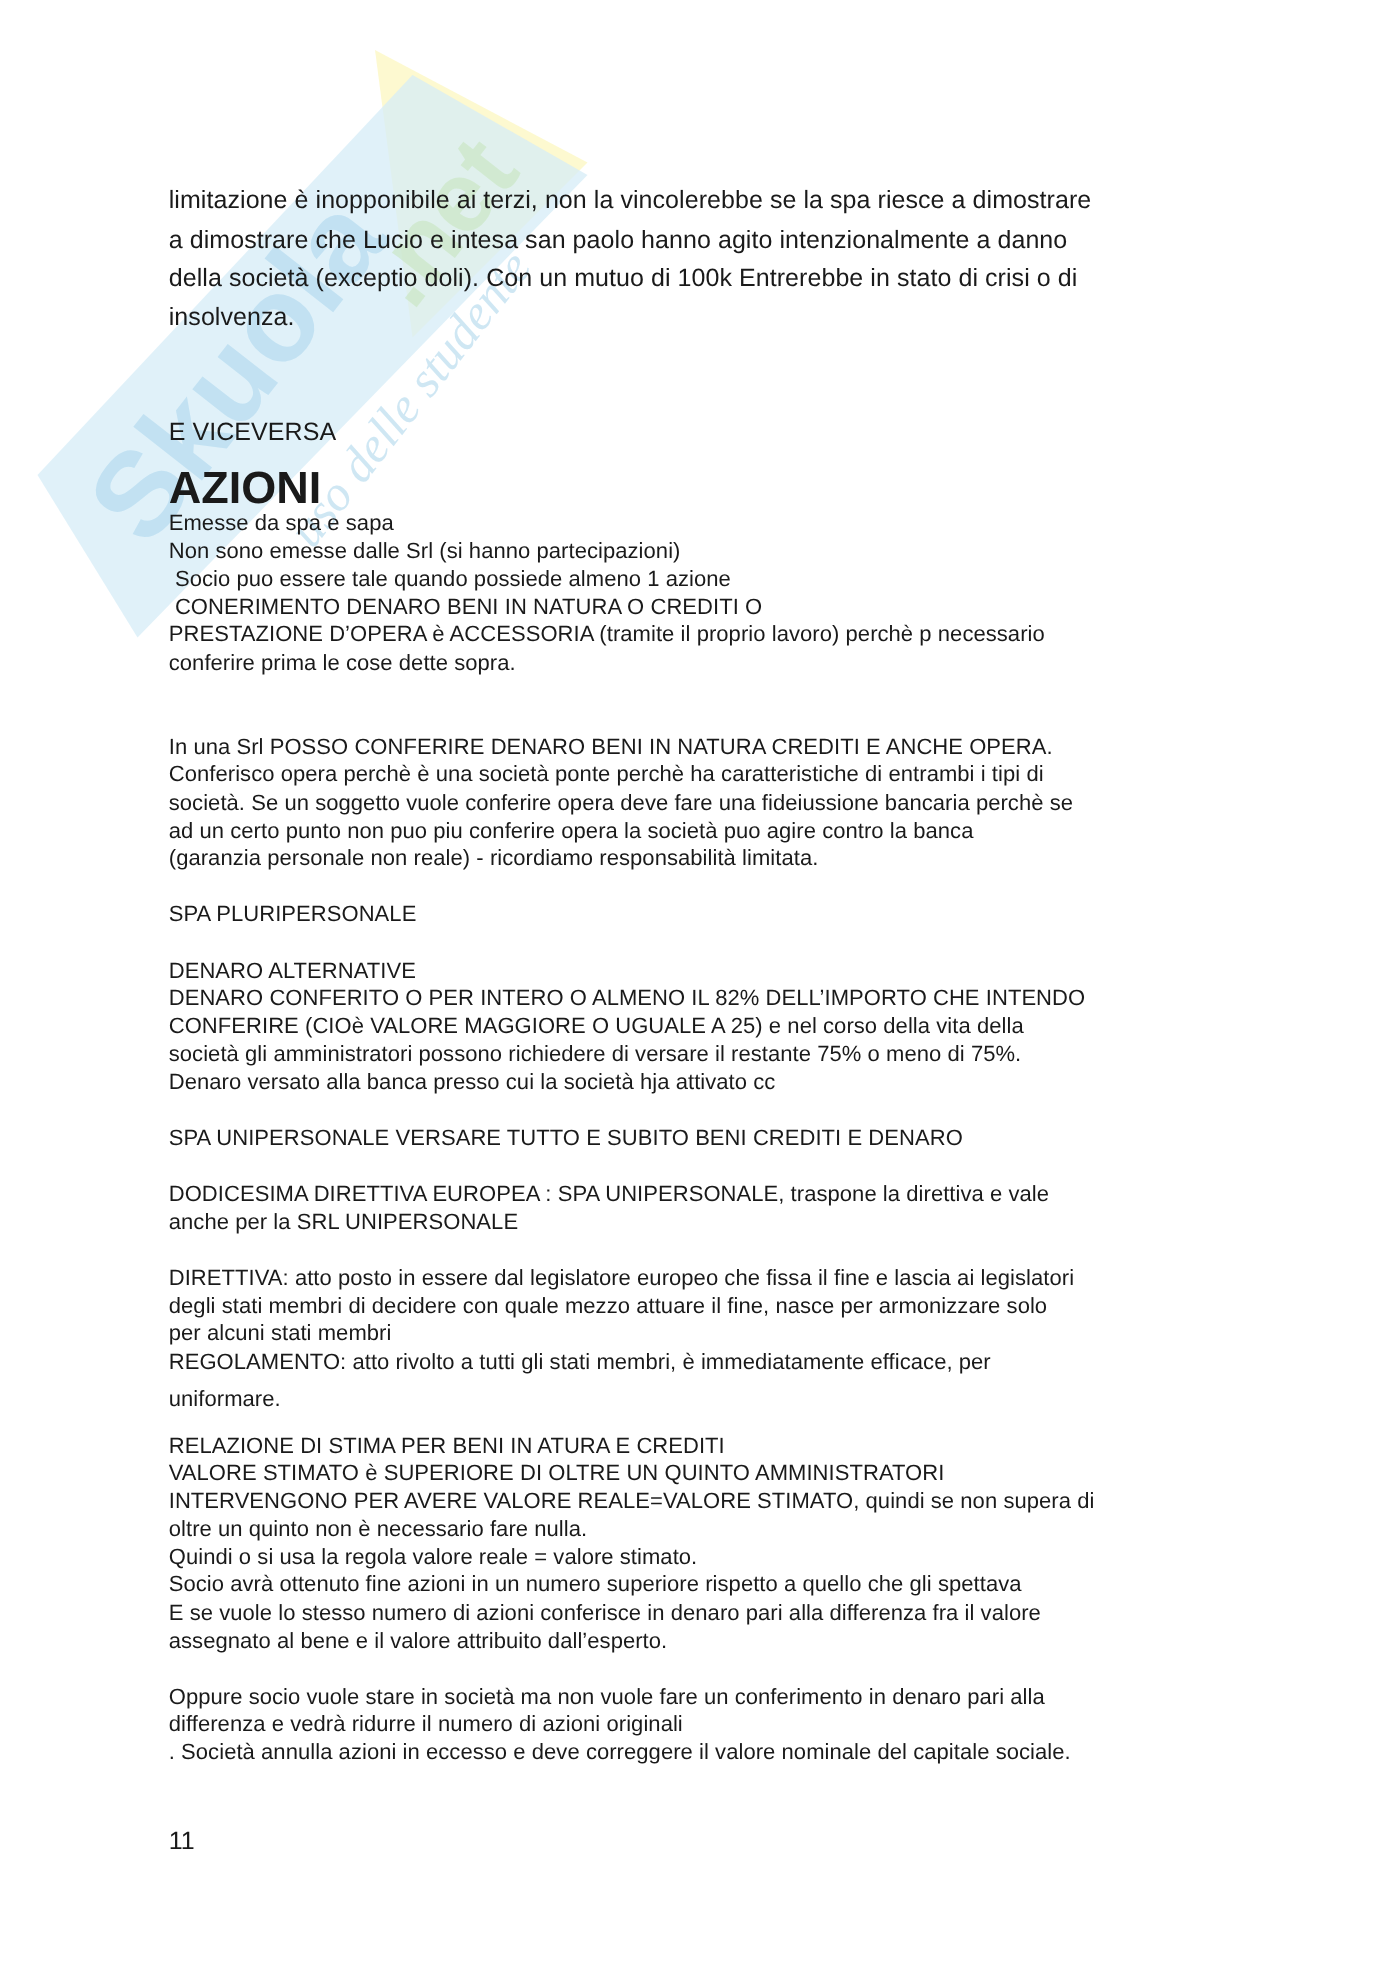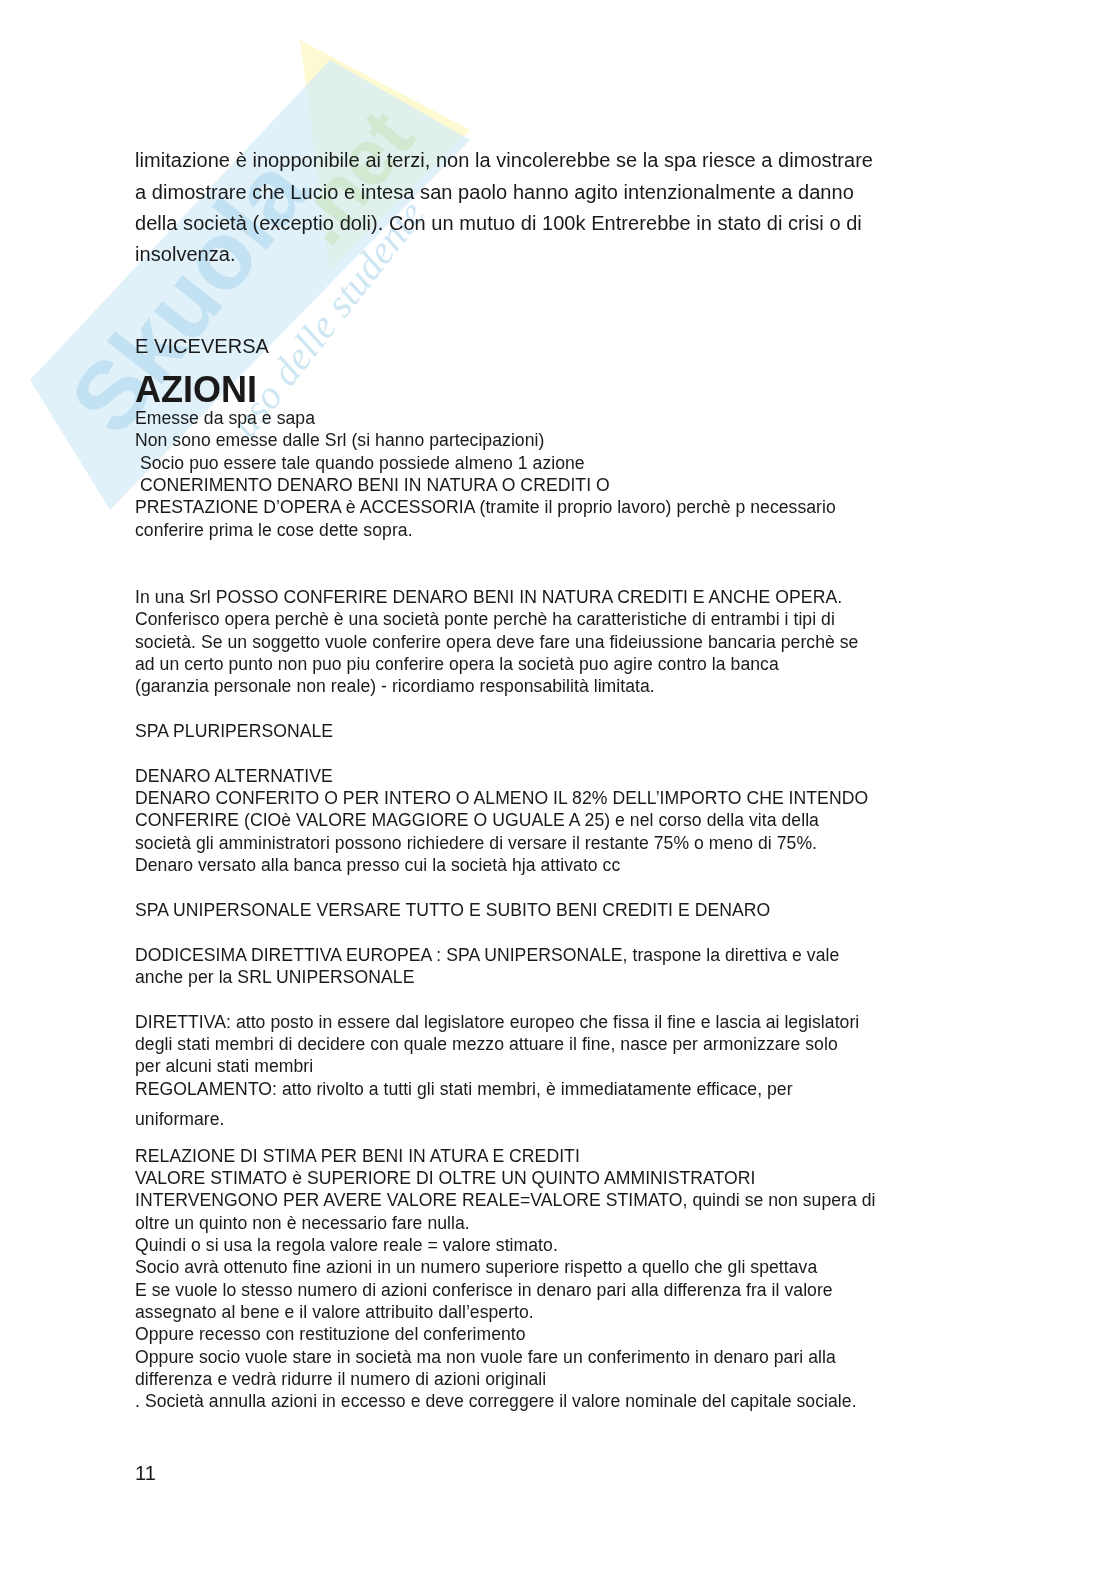--- a/index.html
+++ b/index.html
@@ -116,19 +116,18 @@
   <p class="line small" style="top:1109px">uniformare.</p>
 
   <p class="line small" style="top:1146px">RELAZIONE DI STIMA PER BENI IN ATURA E CREDITI</p>
   <p class="line small" style="top:1168px">VALORE STIMATO è SUPERIORE DI OLTRE UN QUINTO AMMINISTRATORI</p>
   <p class="line small" style="top:1190px">INTERVENGONO PER AVERE VALORE REALE=VALORE STIMATO, quindi se non supera di</p>
   <p class="line small" style="top:1213px">oltre un quinto non è necessario fare nulla.</p>
   <p class="line small" style="top:1235px">Quindi o si usa la regola valore reale = valore stimato.</p>
   <p class="line small" style="top:1257px">Socio avrà ottenuto fine azioni in un numero superiore rispetto a quello che gli spettava</p>
   <p class="line small" style="top:1280px">E se vuole lo stesso numero di azioni conferisce in denaro pari alla differenza fra il valore</p>
   <p class="line small" style="top:1302px">assegnato al bene e il valore attribuito dall’esperto.</p>
-  <p class="line small" style="top:1324px">Oppure recesso con restituzione del conferimento</p>
   <p class="line small" style="top:1347px">Oppure socio vuole stare in società ma non vuole fare un conferimento in denaro pari alla</p>
   <p class="line small" style="top:1369px">differenza e vedrà ridurre il numero di azioni originali</p>
   <p class="line small" style="top:1391px">. Società annulla azioni in eccesso e deve correggere il valore nominale del capitale sociale.</p>
 
   <div class="page-number">11</div>
 </div>
 
 </body></html>

